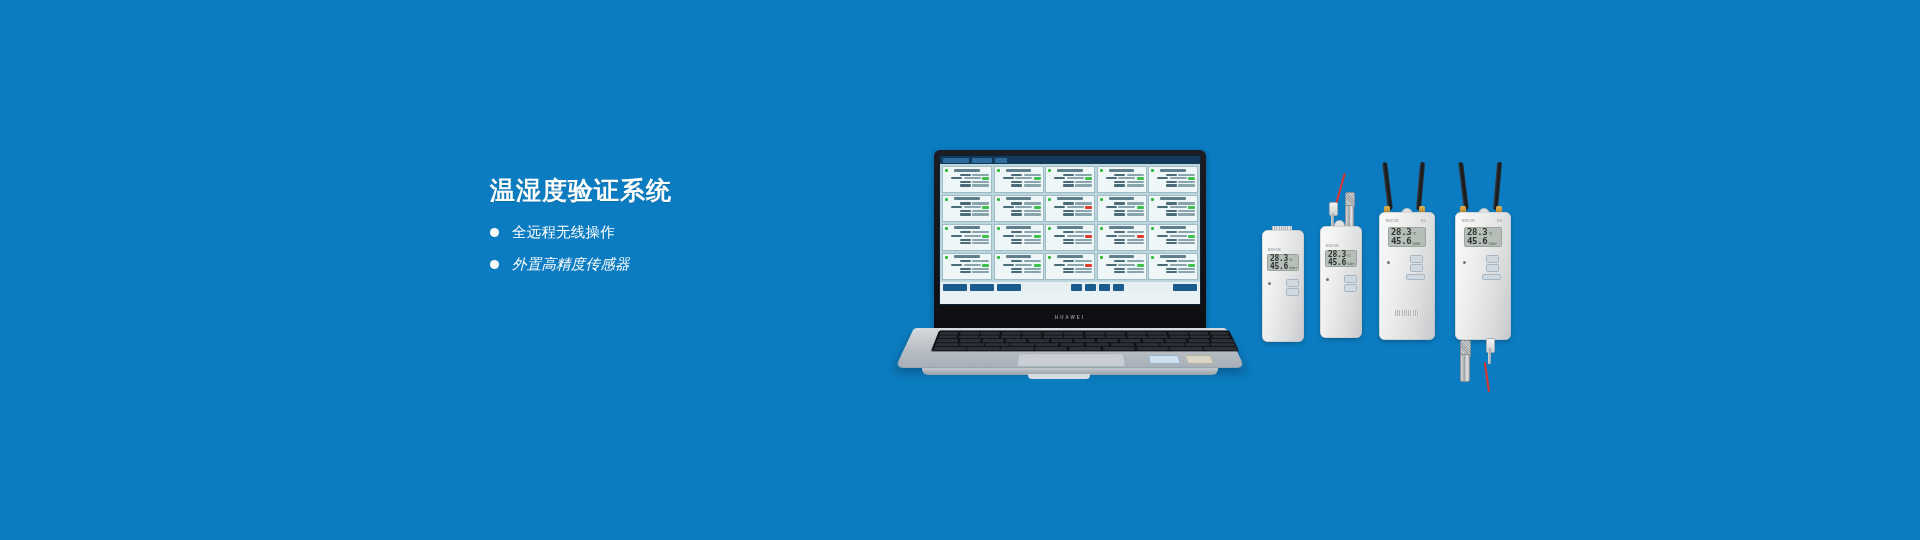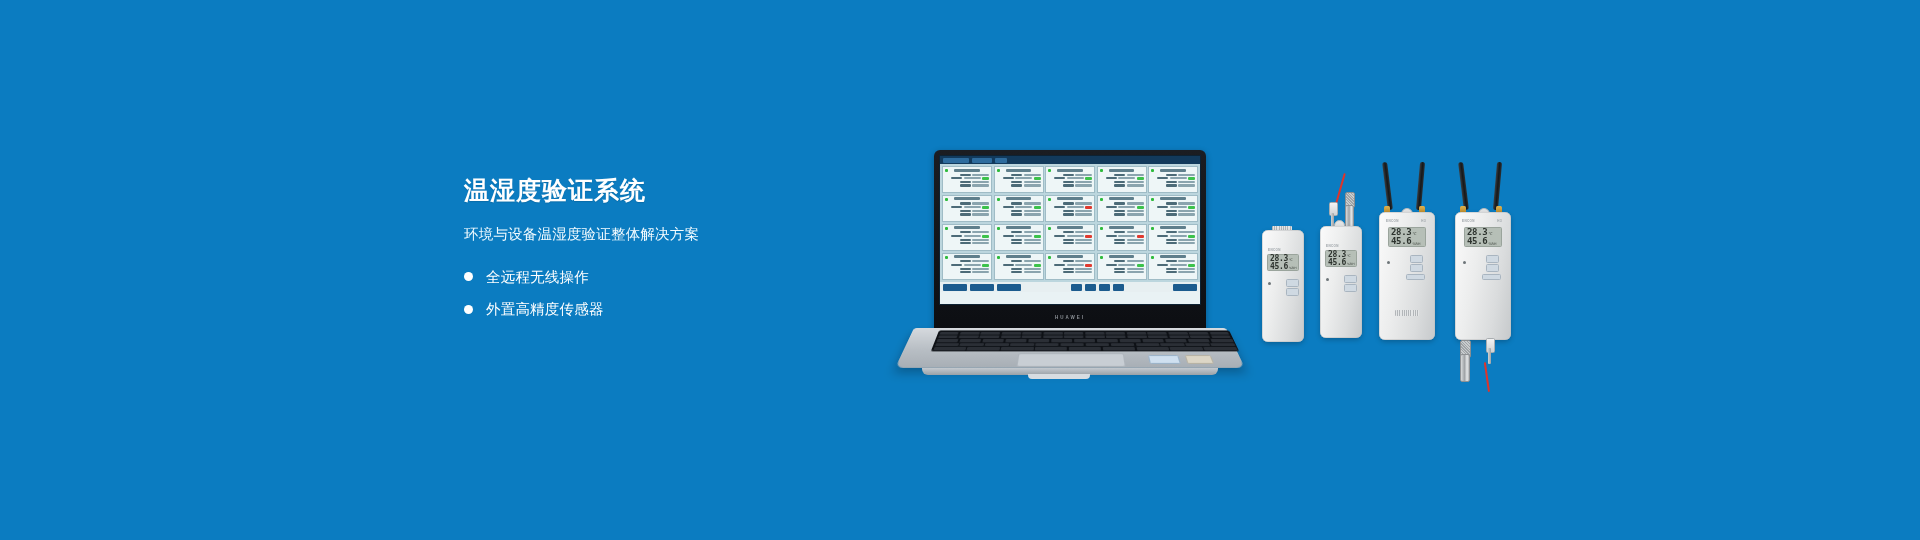--- a/index.html
+++ b/index.html
@@ -8,37 +8,37 @@
     width:1920px;height:540px;overflow:hidden;
     font-family:"Liberation Sans","DejaVu Sans",sans-serif;
   }
   .banner{
     position:relative;width:1920px;height:540px;
     background:#0b7cc1;overflow:hidden;
   }
 
   
   .copy{
-    position:absolute;left:464px;top:176px;width:330px;
+    position:absolute;left:490px;top:176px;width:330px;
     color:#ffffff;
   }
   .copy-title{
     font-size:25px;font-weight:bold;letter-spacing:1px;
     line-height:1.15;margin:0 0 20px 0;color:#ffffff;
     text-shadow:0 1px 1px rgba(0,0,0,.12);
   }
   .copy-sub{
     font-size:14.5px;font-weight:400;line-height:1.3;
     margin:0 0 26px 0;color:#f2fbff;letter-spacing:.2px;
   }
   .feature-list{list-style:none;margin:0;padding:0;}
   .feature-item{
     display:flex;align-items:center;margin-bottom:18px;
   }
-  .feature-item:last-child{margin-bottom:8px;}
+  .feature-item:last-child{margin-bottom:8px;font-style:italic;}
   .bullet{
     width:9px;height:9px;border-radius:50%;
     background:#ffffff;flex:0 0 auto;margin-right:13px;
   }
   .feature-text{
     font-size:14.5px;color:#ffffff;letter-spacing:.2px;line-height:1;
   }
 
   
   .stage{position:absolute;left:880px;top:150px;width:700px;height:290px;}
@@ -236,21 +236,20 @@
     border-radius:1px;
   }
 </style>
 </head>
 <body>
 
 <div class="banner">
 
   <div class="copy">
     <h1 class="copy-title">温湿度验证系统</h1>
-    <p class="copy-sub">环境与设备温湿度验证整体解决方案</p>
     <ul class="feature-list">
       <li class="feature-item">
         <span class="bullet"></span>
         <span class="feature-text">全远程无线操作</span>
       </li>
       <li class="feature-item">
         <span class="bullet"></span>
         <span class="feature-text">外置高精度传感器</span>
       </li>
     </ul>

